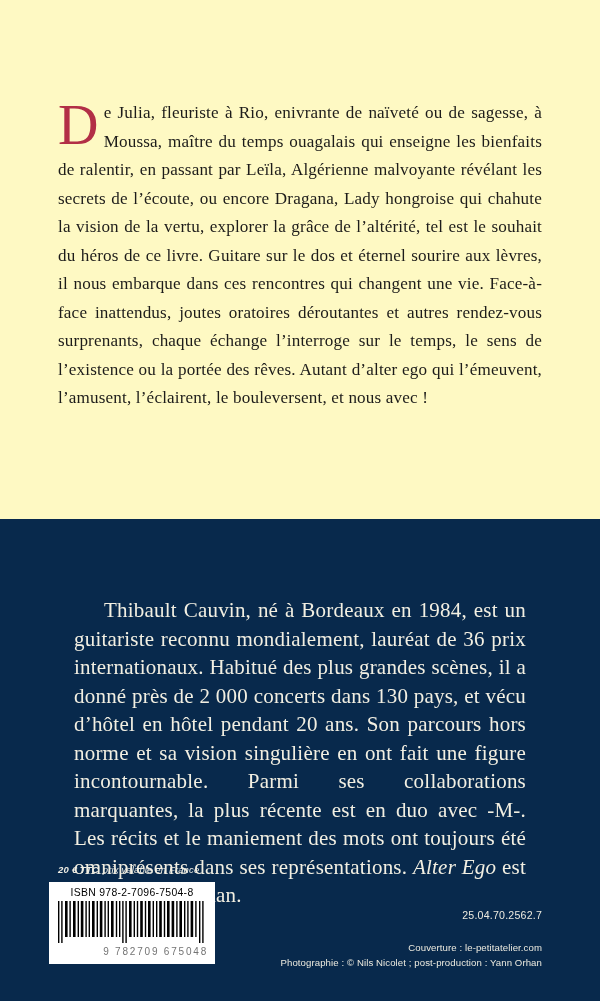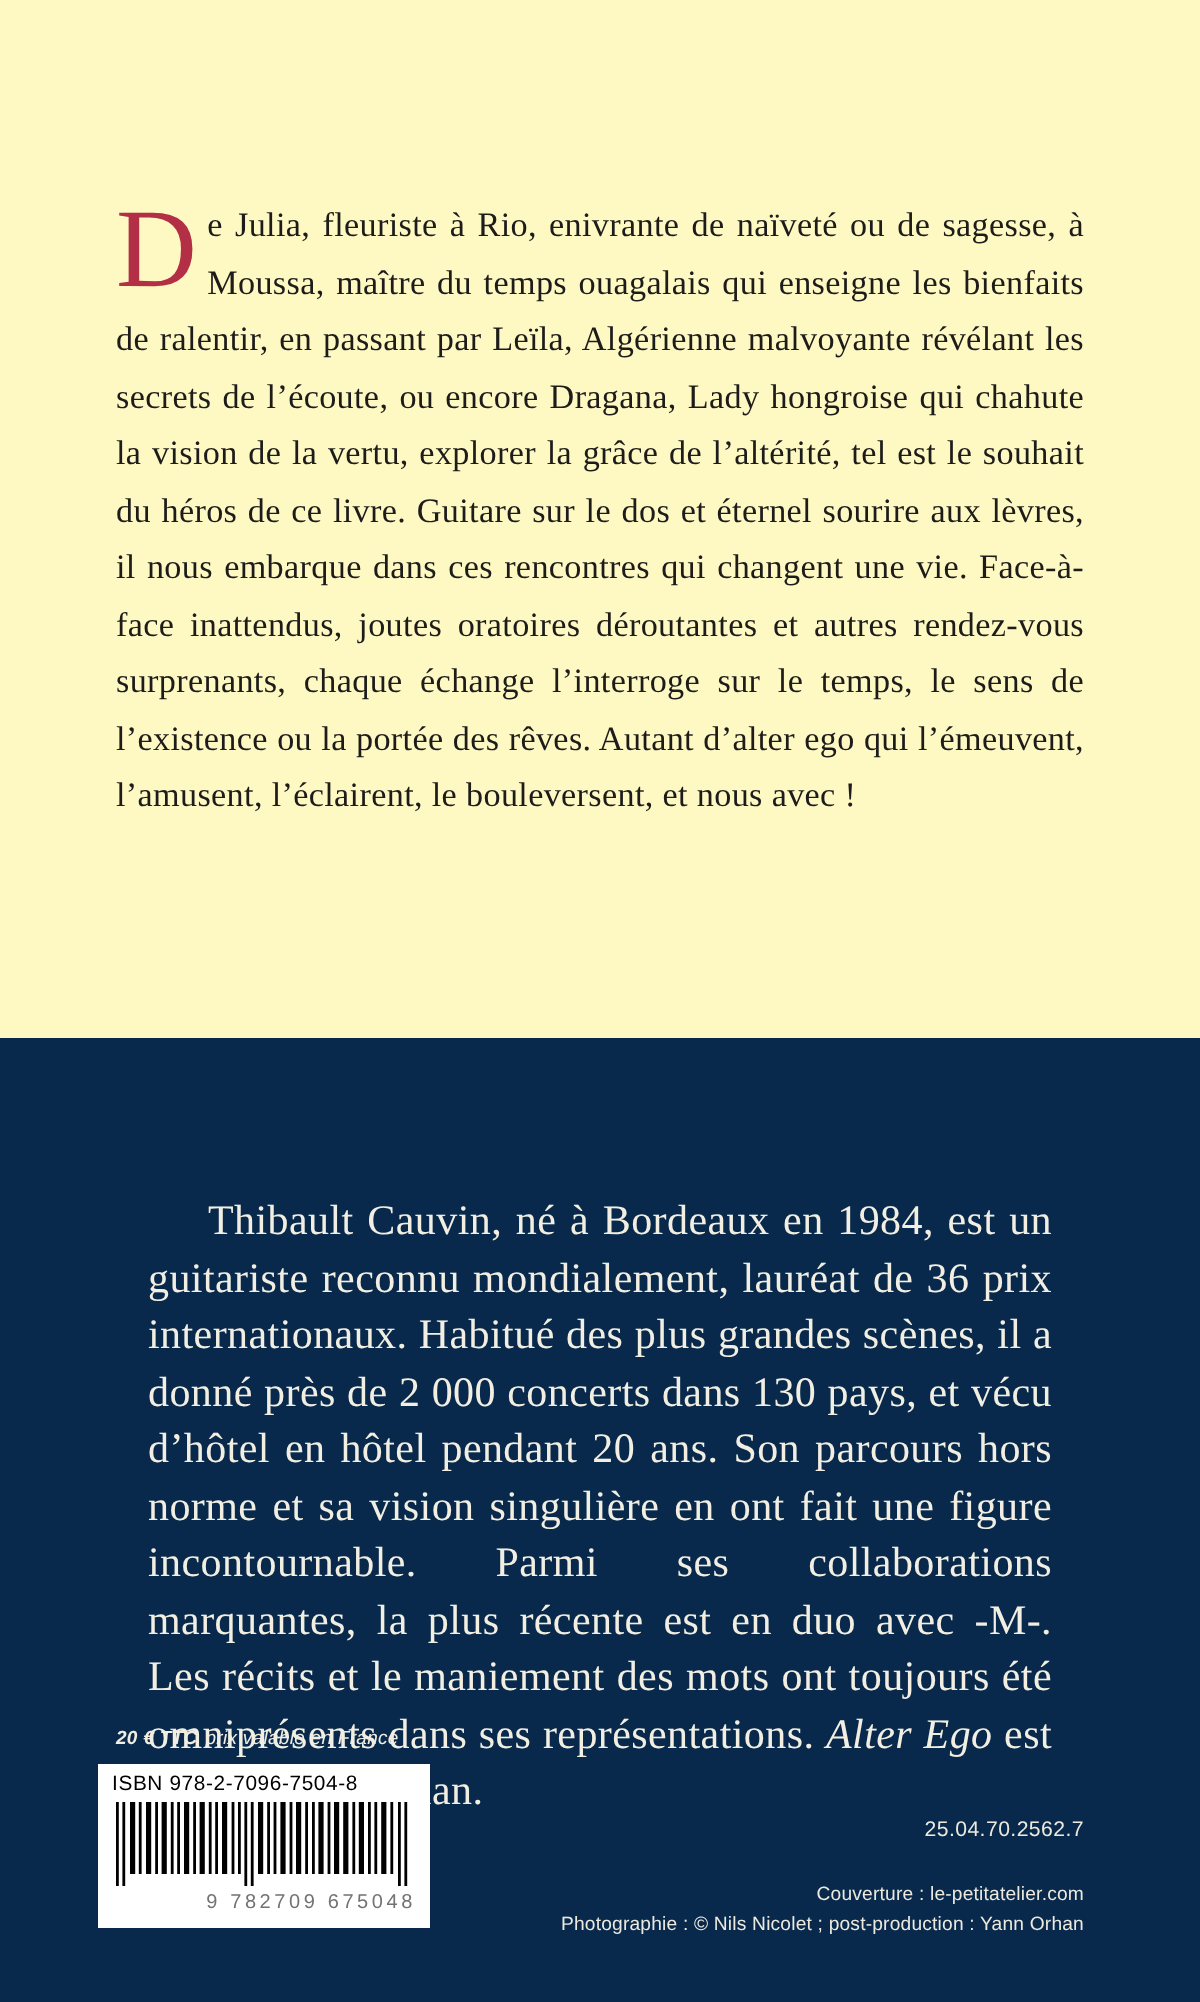--- a/index.html
+++ b/index.html
@@ -130,21 +130,21 @@
     background: #ffffff;
     box-sizing: border-box;
     padding: 4px 7px 3px 7px;
   }
 
   .barcode-isbn {
     color: #000000;
     font-family: "Liberation Sans", sans-serif;
     font-size: 10.4px;
     letter-spacing: 0.03em;
-    text-align: left;
+    text-align: center;
     line-height: 13px;
     white-space: nowrap;
   }
 
   .barcode-bars {
     display: block;
     width: 152px;
     height: 42px;
     margin: 2px auto 0 auto;
   }

